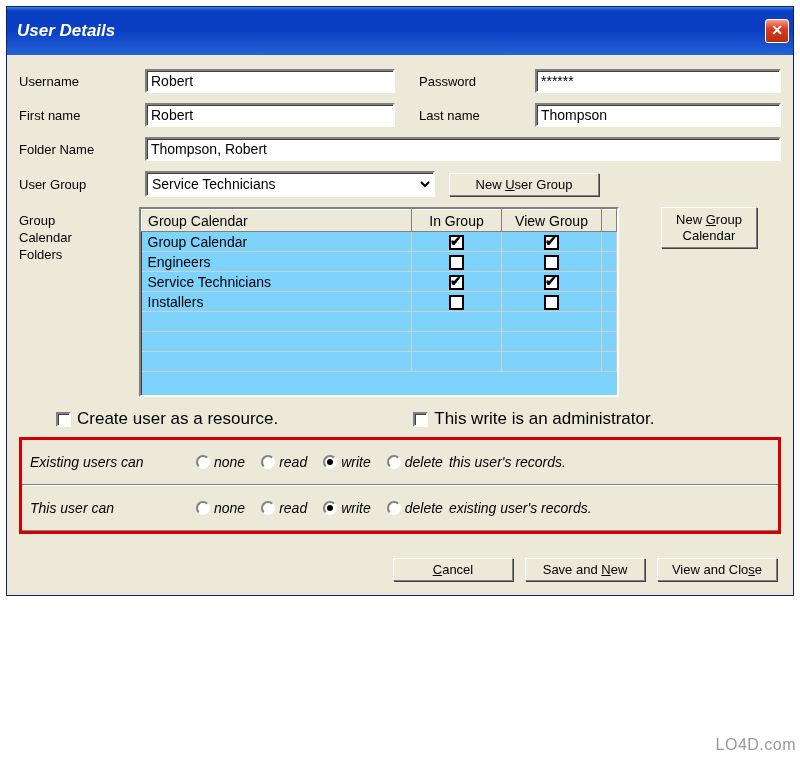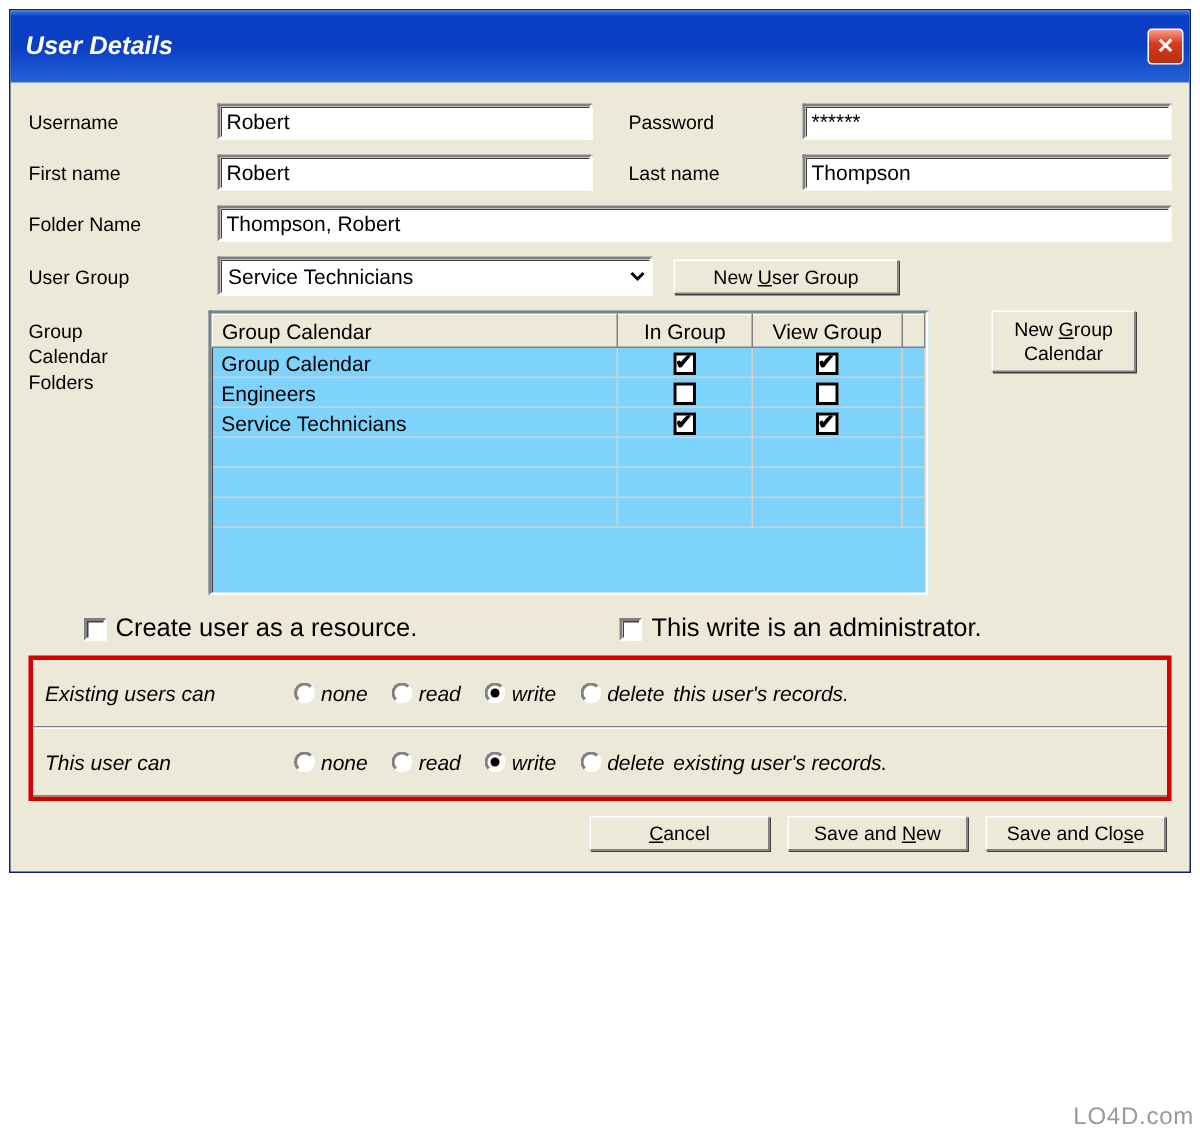--- a/index.html
+++ b/index.html
@@ -207,21 +207,21 @@
     width:6px;height:6px;
     background:#000;
     border-radius:50%;
     top:2px;left:2px;
   }
   .ropt{display:inline-flex;align-items:center;}
   .btn-row{
     display:flex;
     justify-content:flex-end;
     gap:12px;
-    padding:10px 4px 4px;
+    padding:24px 4px 4px;
   }
   .btn-row .btn{min-width:120px;}
   .watermark{
     position:absolute;
     right:4px;
     bottom:8px;
     font-size:16px;
     color:#999;
     font-family:Arial,sans-serif;
     letter-spacing:0.5px;
@@ -297,20 +297,26 @@
             <td class="center"><span class="cb"></span></td>
             <td></td>
           </tr>
           <tr>
             <td>Service Technicians</td>
             <td class="center"><span class="cb checked"></span></td>
             <td class="center"><span class="cb checked"></span></td>
             <td></td>
           </tr>
           <tr>
+            <td>Installers</td>
+            <td class="center"><span class="cb"></span></td>
+            <td class="center"><span class="cb"></span></td>
+            <td></td>
+          </tr>
+          <tr>
                 <td></td>
                 <td></td>
                 <td></td>
                 <td></td>
               </tr>
           <tr>
                 <td></td>
                 <td></td>
                 <td></td>
                 <td></td>
@@ -379,19 +385,19 @@
             <span class="radio"></span>
             <span>delete</span>
           </span>
         <span>  existing user's records.</span>
       </div>
     </div>
 
     <div class="btn-row">
       <button class="btn"><span class="underline">C</span><span>ancel</span></button>
       <button class="btn"><span>Save and </span><span class="underline">N</span><span>ew</span></button>
-      <button class="btn"><span>Save and Clo</span><span class="underline">s</span><span>e</span></button>
+      <button class="btn"><span>View and Clo</span><span class="underline">s</span><span>e</span></button>
     </div>
 
   </div>
 </div>
 
 <div class="watermark">LO4D.com</div>
 
 </body></html>

